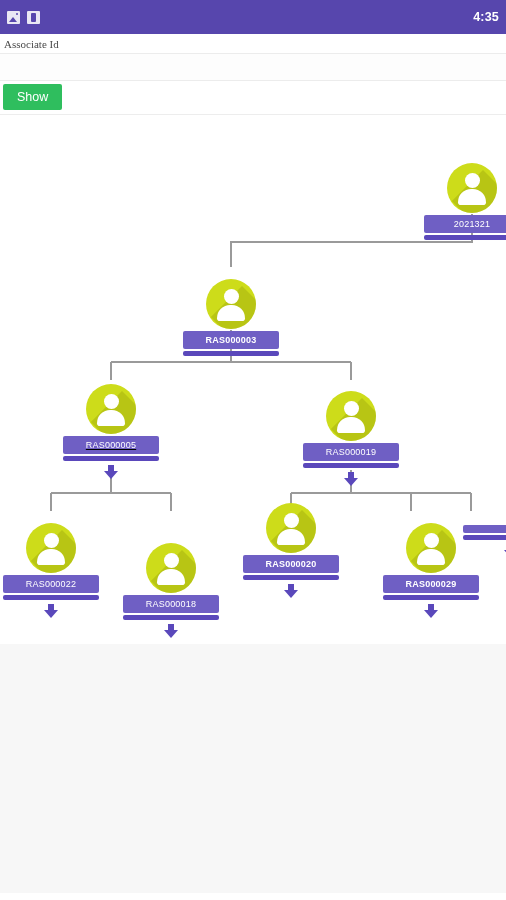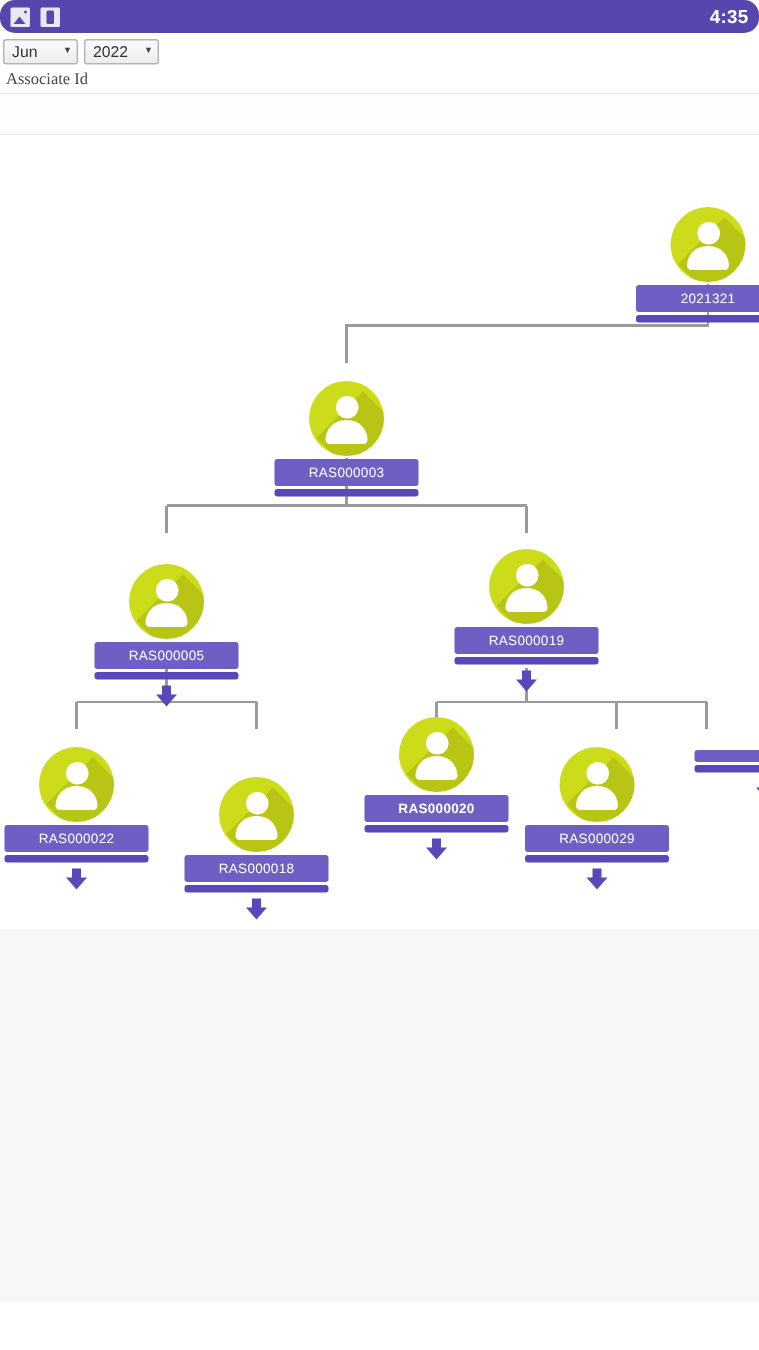--- a/index.html
+++ b/index.html
@@ -6,26 +6,25 @@
   html, body {
     width: 506px; height: 900px;
     background: #ffffff;
     font-family: "Liberation Sans", sans-serif;
     overflow: hidden;
   }
 
   
   .statusbar {
     position: relative;
-    height: 22px;
+    height: 34px;
     background: #5746ad;
     display: flex;
     align-items: center;
     padding: 0 7px;
-    border-radius: 10px;
   }
   .sb-icons { display: flex; gap: 7px; align-items: center; }
   .sb-icon {
     width: 13px; height: 13px;
     background: #e9e7f4;
     border-radius: 1px;
     position: relative;
     overflow: hidden;
   }
   .sb-icon.pic::after {
@@ -228,35 +227,28 @@
 <div class="statusbar">
   <div class="sb-icons">
     <span class="sb-icon pic"></span>
     <span class="sb-icon file"></span>
   </div>
   <span class="sb-time">4:35</span>
 </div>
 
 <div class="form-area">
 
-  <div class="selrow">
-    <div class="sel">
-      <span>Jun</span>
-      <span class="caret">▼</span>
-    </div>
-    <div class="sel">
-      <span>2022</span>
-      <span class="caret">▼</span>
-    </div>
+
+  <div class="assoc-label">Associate Id</div>
+
+  <input class="assoc-input" type="text" value="" placeholder="" style="">
+
+  <div class="btnrow">
+    <button class="show-btn">Show</button>
   </div>
-
-  <div class="assoc-label">Associate Id</div>
-
-  <input class="assoc-input" type="text" value="" placeholder="" style="">
-
 </div>
 
 <div class="tree-wrap">
 
   <div class="tree-canvas">
     <svg width="506" height="529" viewBox="0 0 506 529">
       <g stroke="#9a9a9a" stroke-width="1.5" fill="none" shape-rendering="crispEdges">
 
         <path d="M472,99 L472,127 L231,127 L231,152"></path>
 
@@ -272,30 +264,30 @@
   <div id="nodes">
       <div class="node" style="left: 472px; top: 48px;">
         <div class="avatar">
           <span class="shade"></span>
           <span class="head"></span>
           <span class="body"></span>
         </div>
         <div class="label">2021321</div>
         <div class="bar"></div>
       </div>
-      <div class="node" style="left: 231px; top: 164px;">
+      <div class="node" style="left: 231px; top: 164px; font-weight: bold;">
         <div class="avatar">
           <span class="shade"></span>
           <span class="head"></span>
           <span class="body"></span>
         </div>
         <div class="label">RAS000003</div>
         <div class="bar"></div>
       </div>
-      <div class="node" style="left: 111px; top: 286px;">
+      <div class="node" style="left: 111px; top: 269px; text-decoration: underline;">
         <div class="avatar">
           <span class="shade"></span>
           <span class="head"></span>
           <span class="body"></span>
         </div>
         <div class="label">RAS000005</div>
         <div class="bar"></div>
         <div class="dnarrow">
           <span class="stem"></span>
           <span class="tip"></span>
@@ -346,21 +338,21 @@
           <span class="head"></span>
           <span class="body"></span>
         </div>
         <div class="label">RAS000020</div>
         <div class="bar"></div>
         <div class="dnarrow">
           <span class="stem"></span>
           <span class="tip"></span>
         </div>
       </div>
-      <div class="node" style="left: 398px; top: 408px;">
+      <div class="node" style="left: 431px; top: 408px; font-weight: bold;">
         <div class="avatar">
           <span class="shade"></span>
           <span class="head"></span>
           <span class="body"></span>
         </div>
         <div class="label">RAS000029</div>
         <div class="bar"></div>
         <div class="dnarrow">
           <span class="stem"></span>
           <span class="tip"></span>

